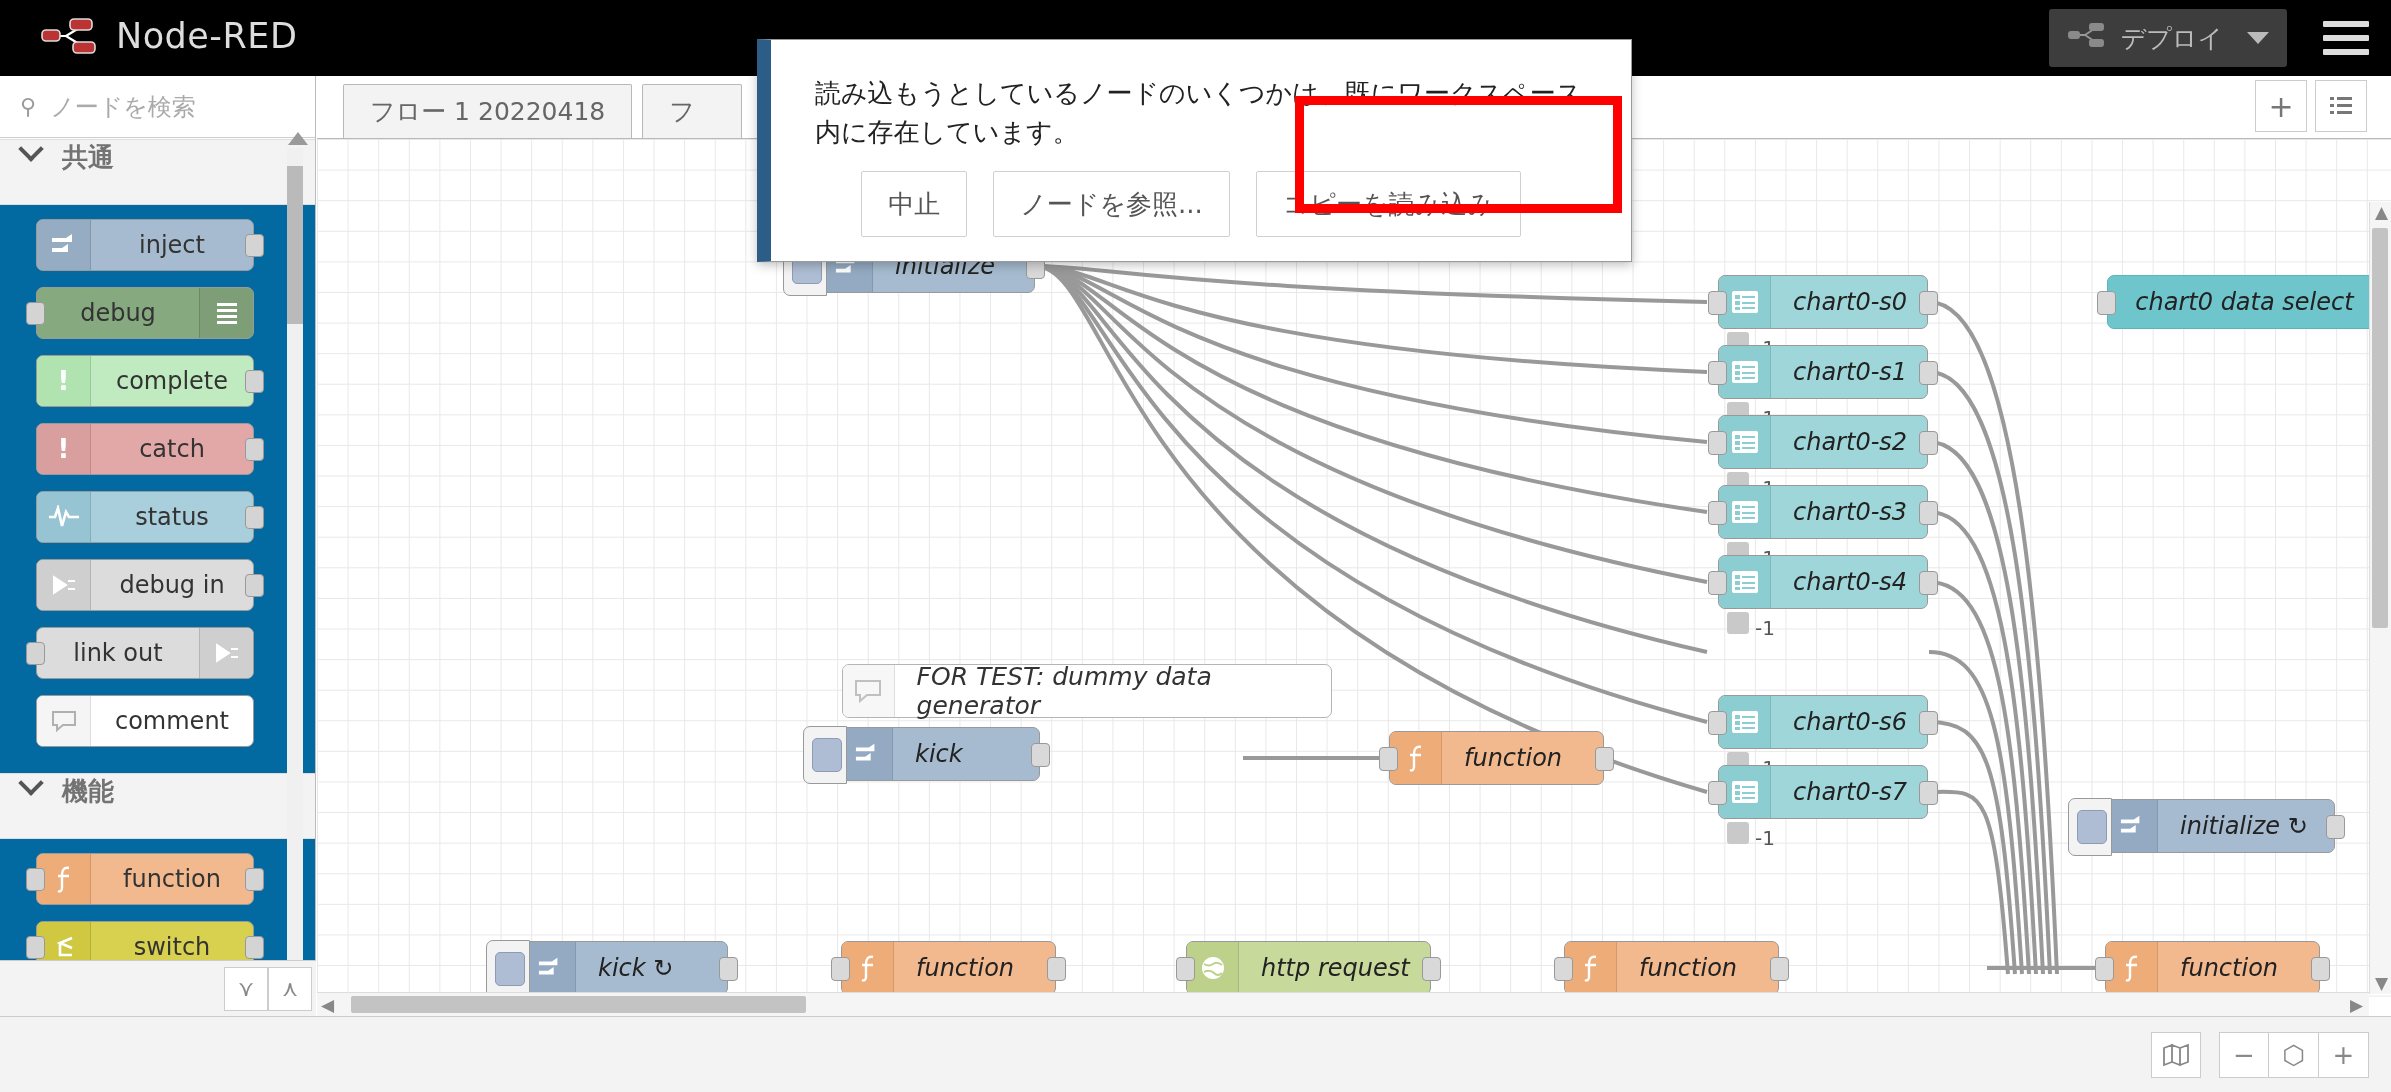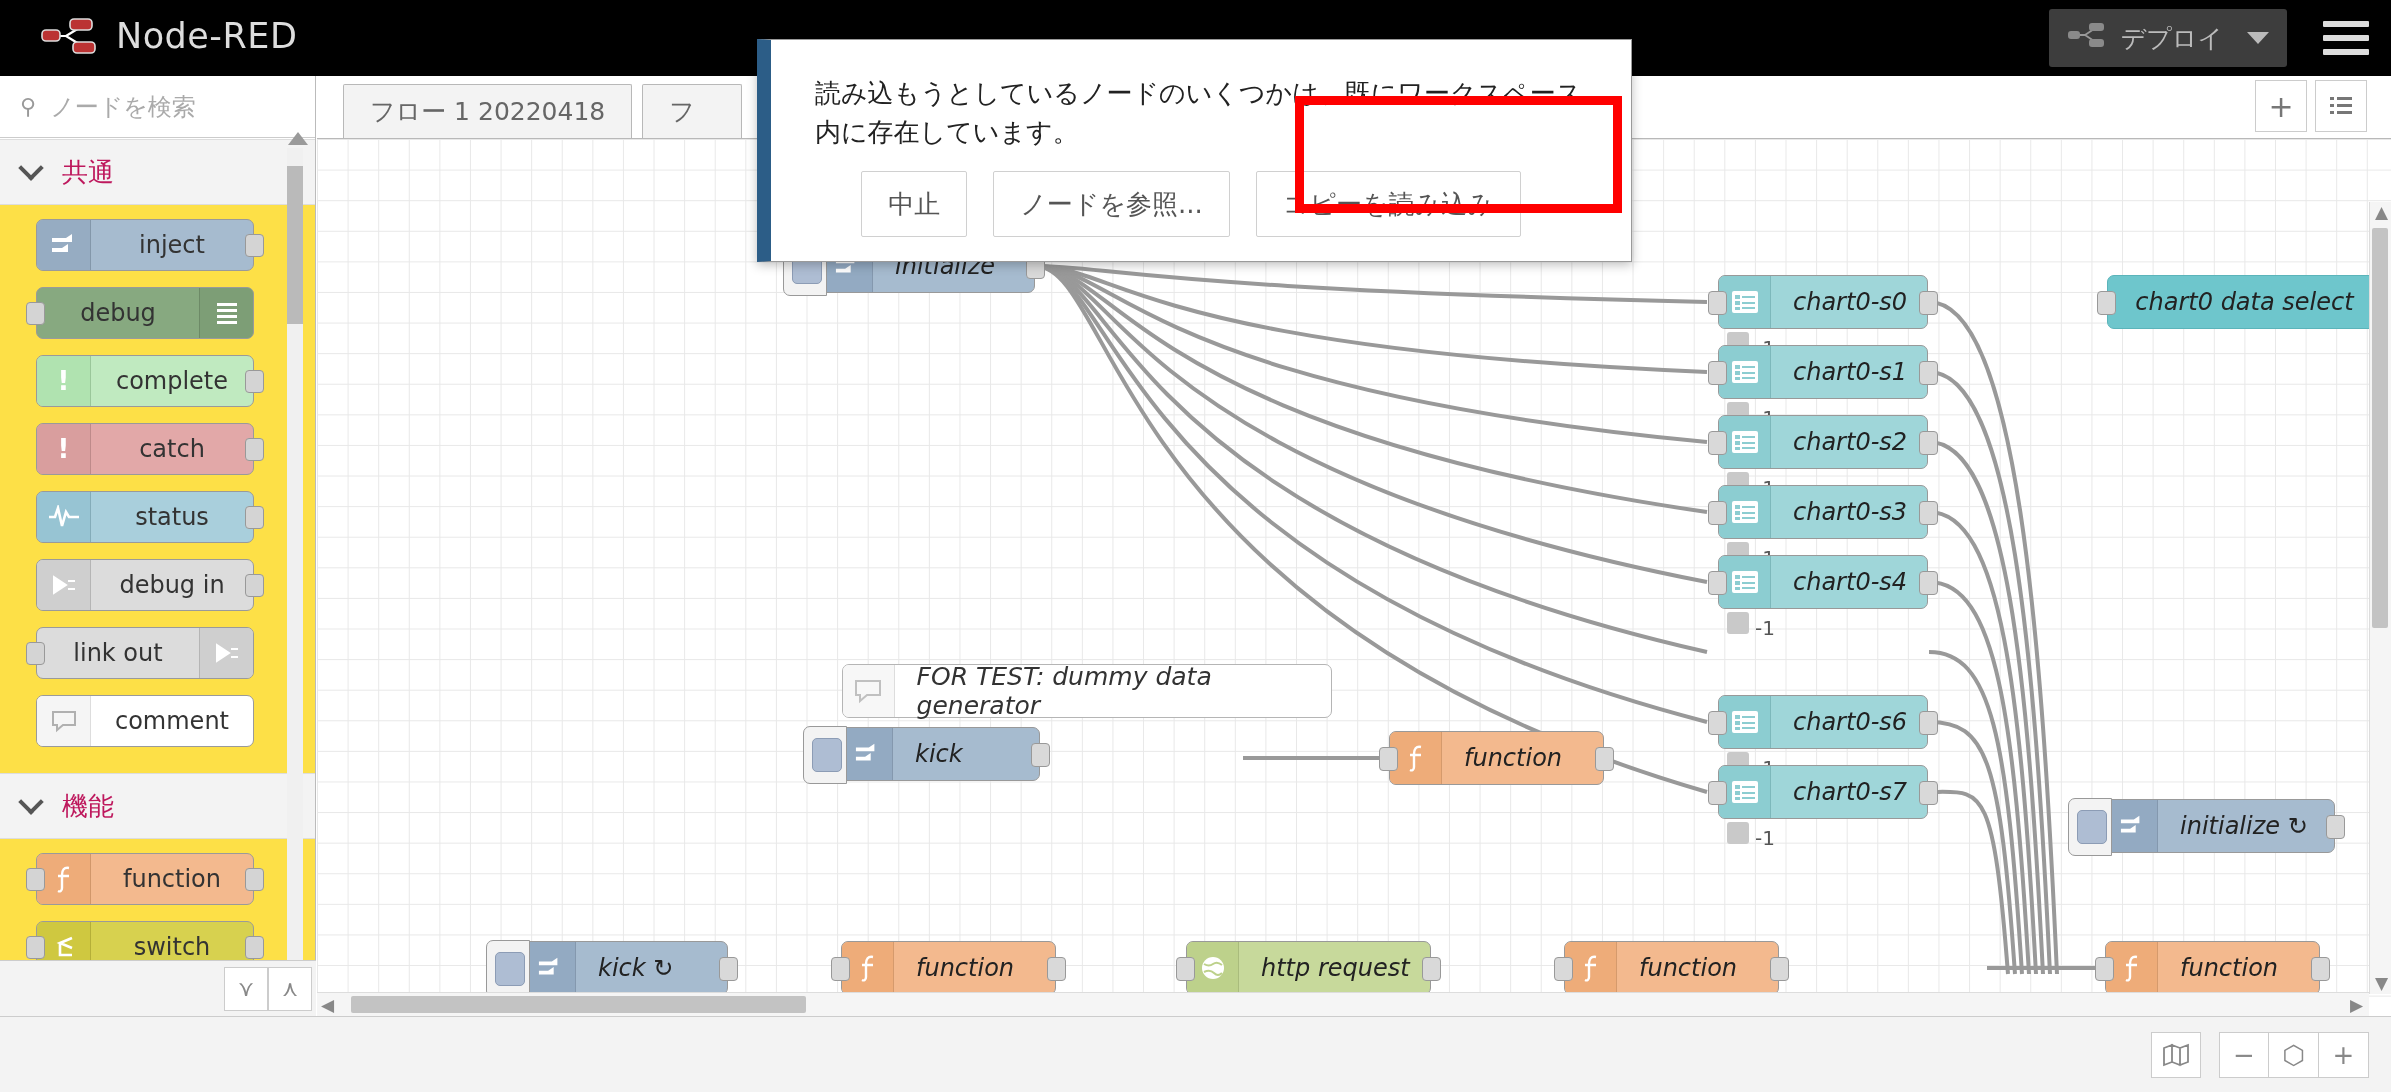--- a/index.html
+++ b/index.html
@@ -47,29 +47,29 @@
   #palette-search {
     height: 62px; border-bottom: 1px solid #ccc; display: flex;
     align-items: center; padding-left: 20px; color: #aaa; font-size: 24px;
   }
   #palette-search .mag { margin-right: 14px; font-size: 22px; color:#999; }
   #palette-list {
     position: absolute; top: 63px; left: 0; right: 0; bottom: 0; overflow: hidden;
   }
   .cat-header {
     background: #f3f3f3; border-bottom: 1px solid #ddd; border-top: 1px solid #ddd;
-    height: 66px; display: flex; align-items: center; padding-left: 22px;
-    font-size: 26px; color: #be185d; font-weight: normal; cursor: pointer;
+    height: 66px; display: flex; align-items: flex-start; padding-left: 22px;
+    font-size: 26px; color: #737373; font-weight: bold; cursor: pointer;
   }
   .cat-chevron {
     display:inline-block; width: 18px; height: 18px;
     border-right: 4px solid #555; border-bottom: 4px solid #555;
     transform: rotate(45deg); margin-right: 22px; margin-bottom: 8px;
   }
-  .cat-body { padding: 14px 0 10px 0; background:#fde047; }
+  .cat-body { padding: 14px 0 10px 0; background:#0369a1; }
   .pnode {
     position: relative; margin: 0 0 16px 36px; width: 218px; height: 52px;
     border-radius: 7px; border: 1px solid #9a9a9a;
     display: flex; align-items: center; font-size: 24px; color: #333;
   }
   .pnode .picon {
     width: 54px; height: 100%; border-right: 1px solid rgba(0,0,0,0.12);
     border-radius: 6px 0 0 6px; display:flex; align-items:center; justify-content:center;
     color: #fff; font-size: 26px; font-weight: bold;
   }

